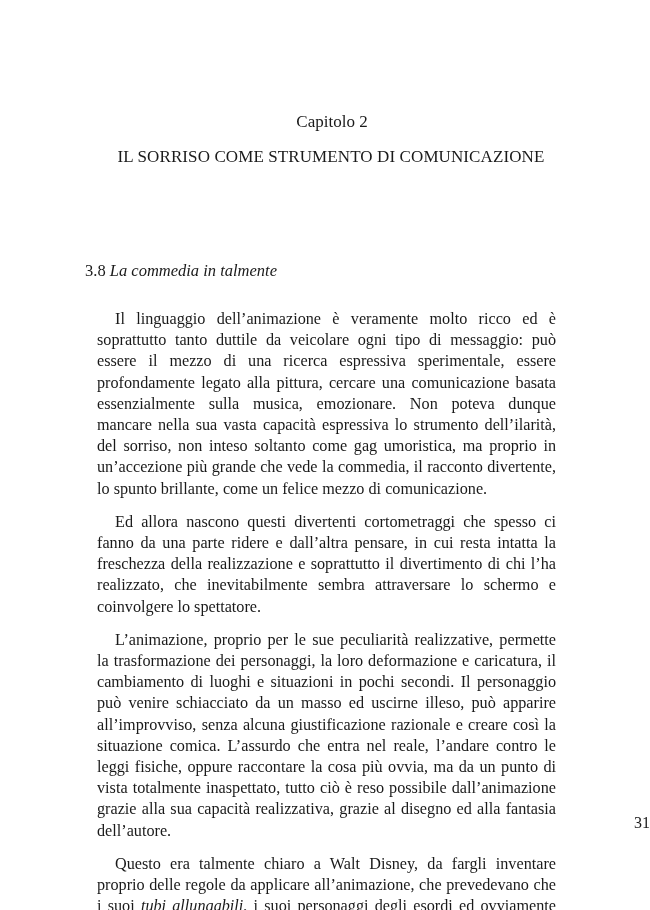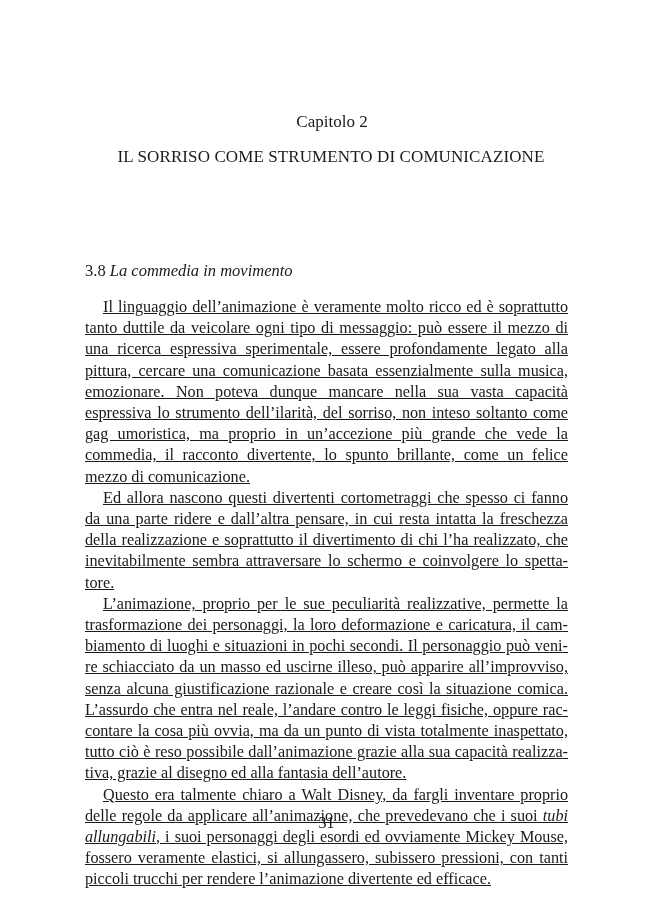--- a/index.html
+++ b/index.html
@@ -54,48 +54,47 @@
       position: absolute;
       top: 297px;
       left: 85px;
       width: 483px;
       font-size: 16.2px;
       line-height: 21.2px;
       text-align: justify;
       hyphens: manual;
     }
     .body-text p {
-      margin: 0;
+      margin: 12px;
       text-indent: 18px;
-      text-decoration: underline;
     }
     .body-text em { font-style: italic; }
     .page-number {
       position: absolute;
       top: 813px;
       left: 0; width: 650px;
-      text-align: center;
+      text-align: right;
       font-size: 16px;
       line-height: 20px;
       padding-left: 3px;
       box-sizing: border-box;
     }
   </style>
 </head>
 <body>
 
 <div class="page">
 
   <div class="chapter-label">Capitolo 2</div>
 
   <div class="chapter-title">IL SORRISO COME STRUMENTO DI COMUNICAZIONE</div>
 
   <div class="section-heading">
     <span>3.8</span>
-    <span class="sec-title">La commedia in movimento</span>
+    <span class="sec-title">La commedia in talmente</span>
   </div>
 
   <div class="body-text">
     <p>Il linguaggio dell’animazione è veramente molto ricco ed è soprattutto tanto duttile da veicolare ogni tipo di messaggio: può essere il mezzo di una ricerca espressiva sperimentale, essere profondamente legato alla pittura, cercare una comunicazione basata essenzialmente sulla musica, emoziona­re. Non poteva dunque mancare nella sua vasta capacità espressiva lo stru­mento dell’ilarità, del sorriso, non inteso soltanto come gag umoristica, ma proprio in un’accezione più grande che vede la commedia, il racconto divertente, lo spunto brillante, come un felice mezzo di comunicazione.</p>
     <p>Ed allora nascono questi divertenti cortometraggi che spesso ci fanno da una parte ridere e dall’altra pensare, in cui resta intatta la freschezza della realizzazione e soprattutto il divertimento di chi l’ha realizzato, che inevitabilmente sembra attraversare lo schermo e coinvolgere lo spetta­tore.</p>
     <p>L’animazione, proprio per le sue peculiarità realizzative, permette la trasformazione dei personaggi, la loro deformazione e caricatura, il cam­biamento di luoghi e situazioni in pochi secondi. Il personaggio può veni­re schiacciato da un masso ed uscirne illeso, può apparire all’improvviso, senza alcuna giustificazione razionale e creare così la situazione comica. L’assurdo che entra nel reale, l’andare contro le leggi fisiche, oppure rac­contare la cosa più ovvia, ma da un punto di vista totalmente inaspettato, tutto ciò è reso possibile dall’animazione grazie alla sua capacità realizza­tiva, grazie al disegno ed alla fantasia dell’autore.</p>
     <p><span>Questo era talmente chiaro a Walt Disney, da fargli inventare proprio delle regole da applicare all’animazione, che prevedevano che i suoi </span><em>tubi allungabili</em><span>, i suoi personaggi degli esordi ed ovviamente Mickey Mouse, fossero veramente elastici, si allungassero, subissero pressioni, con tanti piccoli trucchi per rendere l’animazione divertente ed efficace.</span></p>
   </div>
 
   <div class="page-number">31</div>

